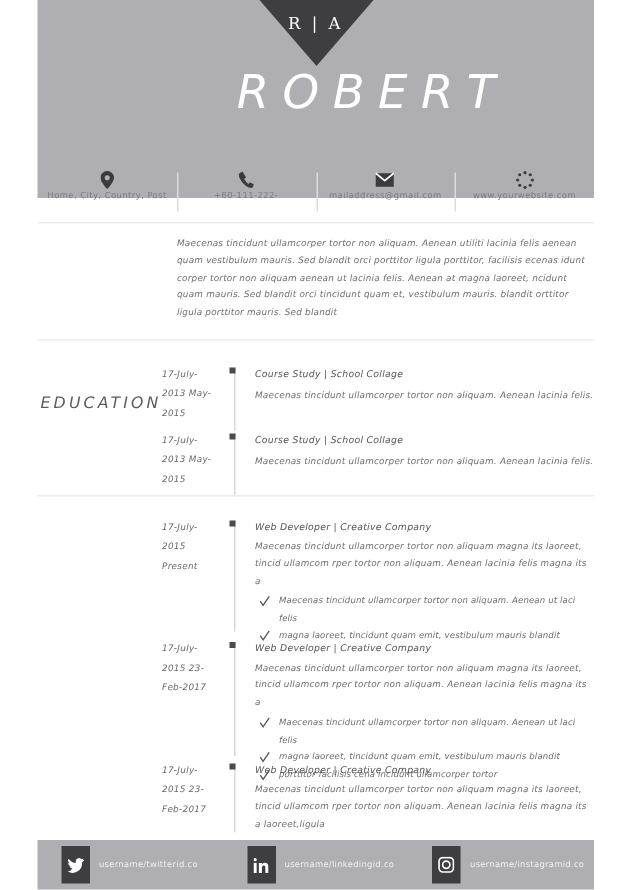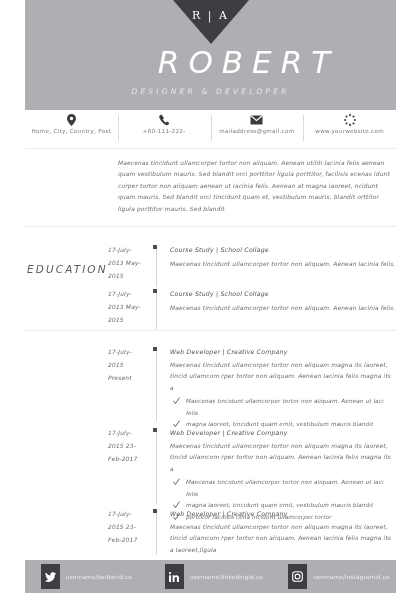--- a/index.html
+++ b/index.html
@@ -20,21 +20,21 @@
     height: 593px;
     background: #ffffff;
   }
 
   
   .header {
     position: absolute;
     left: 25px;
     top: 0;
     width: 371px;
-    height: 110px;
+    height: 132px;
     background: #aeaeb3;
     overflow: hidden;
   }
   .monogram-wrap {
     position: absolute;
     left: 50%;
     top: 0;
     transform: translateX(-50%);
     width: 76px;
     height: 44px;
@@ -278,21 +278,20 @@
 <body>
 
 <div class="page">
 
   <div class="header">
     <div class="monogram-wrap">
       <div class="monogram-tri"></div>
       <div class="monogram-text">R | A</div>
     </div>
     <div class="name">ROBERT</div>
-    <div class="role">DESIGNER &amp; DEVELOPER</div>
   </div>
 
   <div class="contact-bar">
 
     <div class="contact-item">
       <span class="contact-icon">
         <svg width="9" height="12" viewBox="0 0 9 12">
             <path fill="currentColor" d="M4.5 0C2 0 0 2 0 4.5 0 7.6 4.5 12 4.5 12S9 7.6 9 4.5C9 2 7 0 4.5 0zm0 6.2A1.7 1.7 0 1 1 4.5 2.8a1.7 1.7 0 0 1 0 3.4z"></path>
           </svg>
       </span>

